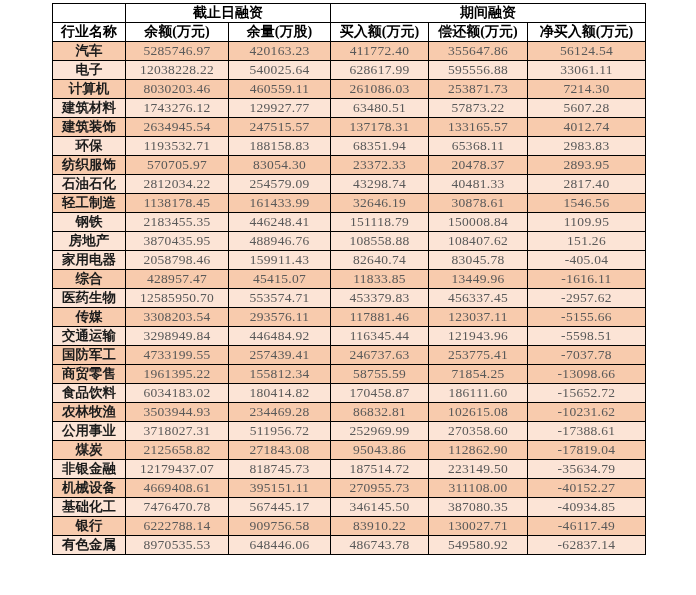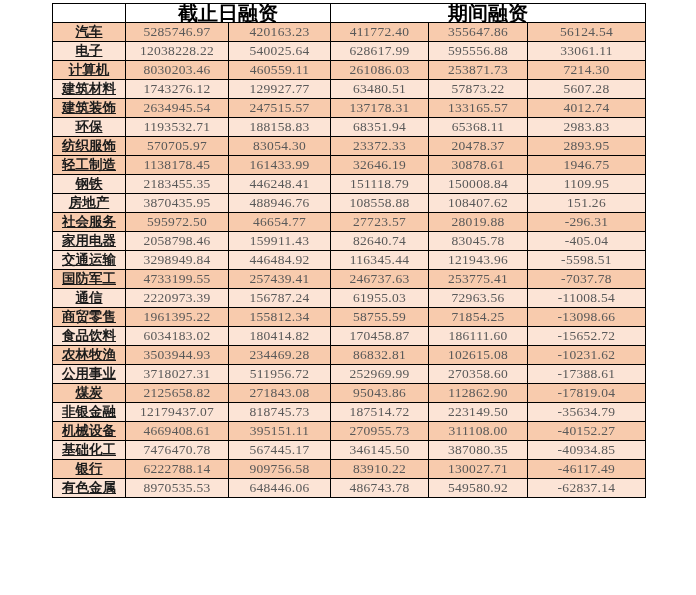--- a/index.html
+++ b/index.html
@@ -36,33 +36,32 @@
     padding:0;
     text-align:center;
     vertical-align:middle;
     white-space:nowrap;
     overflow:hidden;
   }
   thead th{
     background:var(--header-bg);
     color:#000;
     font-weight:bold;
-    font-size:20px;
+    font-size:14px;
     height:18px;
     line-height:18px;
   }
   thead tr.group th{height:18px}
   tbody tr{height:17.84px}
   tbody tr.dark td{background:var(--row-dark)}
   tbody tr.light td{background:var(--row-light)}
   td.name{
     color:var(--label-text);
     font-size:13.5px;
     font-weight:bold;
-    text-decoration:underline;
   }
   td.num{
     color:var(--number-text);
     font-size:13.5px;
     letter-spacing:0.3px;
   }
 </style>
 </head>
 <body>
 
@@ -75,20 +74,28 @@
         <col class="c3">
         <col class="c4">
         <col class="c5">
     </colgroup>
     <thead>
       <tr class="group">
         <th></th>
         <th colspan="2">截止日融资</th>
         <th colspan="3">期间融资</th>
       </tr>
+      <tr>
+        <th>行业名称</th>
+        <th>余额(万元)</th>
+        <th>余量(万股)</th>
+        <th>买入额(万元)</th>
+        <th>偿还额(万元)</th>
+        <th>净买入额(万元)</th>
+      </tr>
     </thead>
     <tbody>
         <tr class="dark">
           <td class="name">汽车</td>
           <td class="num">5285746.97</td>
           <td class="num">420163.23</td>
           <td class="num">411772.40</td>
           <td class="num">355647.86</td>
           <td class="num">56124.54</td>
         </tr>
@@ -133,84 +140,100 @@
           <td class="num">2983.83</td>
         </tr>
         <tr class="dark">
           <td class="name">纺织服饰</td>
           <td class="num">570705.97</td>
           <td class="num">83054.30</td>
           <td class="num">23372.33</td>
           <td class="num">20478.37</td>
           <td class="num">2893.95</td>
         </tr>
+        <tr class="light">
+          <td class="name">石油石化</td>
+          <td class="num">2812034.22</td>
+          <td class="num">254579.09</td>
+          <td class="num">43298.74</td>
+          <td class="num">40481.33</td>
+          <td class="num">2817.40</td>
+        </tr>
         <tr class="dark">
           <td class="name">轻工制造</td>
           <td class="num">1138178.45</td>
           <td class="num">161433.99</td>
           <td class="num">32646.19</td>
           <td class="num">30878.61</td>
-          <td class="num">1946.75</td>
+          <td class="num">1546.56</td>
         </tr>
         <tr class="light">
           <td class="name">钢铁</td>
           <td class="num">2183455.35</td>
           <td class="num">446248.41</td>
           <td class="num">151118.79</td>
           <td class="num">150008.84</td>
           <td class="num">1109.95</td>
         </tr>
         <tr class="light">
           <td class="name">房地产</td>
           <td class="num">3870435.95</td>
           <td class="num">488946.76</td>
           <td class="num">108558.88</td>
           <td class="num">108407.62</td>
           <td class="num">151.26</td>
         </tr>
-        <tr class="dark">
-          <td class="name">社会服务</td>
-          <td class="num">595972.50</td>
-          <td class="num">46654.77</td>
-          <td class="num">27723.57</td>
-          <td class="num">28019.88</td>
-          <td class="num">-296.31</td>
-        </tr>
         <tr class="light">
           <td class="name">家用电器</td>
           <td class="num">2058798.46</td>
           <td class="num">159911.43</td>
           <td class="num">82640.74</td>
           <td class="num">83045.78</td>
           <td class="num">-405.04</td>
         </tr>
+        <tr class="dark">
+          <td class="name">综合</td>
+          <td class="num">428957.47</td>
+          <td class="num">45415.07</td>
+          <td class="num">11833.85</td>
+          <td class="num">13449.96</td>
+          <td class="num">-1616.11</td>
+        </tr>
+        <tr class="light">
+          <td class="name">医药生物</td>
+          <td class="num">12585950.70</td>
+          <td class="num">553574.71</td>
+          <td class="num">453379.83</td>
+          <td class="num">456337.45</td>
+          <td class="num">-2957.62</td>
+        </tr>
+        <tr class="dark">
+          <td class="name">传媒</td>
+          <td class="num">3308203.54</td>
+          <td class="num">293576.11</td>
+          <td class="num">117881.46</td>
+          <td class="num">123037.11</td>
+          <td class="num">-5155.66</td>
+        </tr>
         <tr class="light">
           <td class="name">交通运输</td>
           <td class="num">3298949.84</td>
           <td class="num">446484.92</td>
           <td class="num">116345.44</td>
           <td class="num">121943.96</td>
           <td class="num">-5598.51</td>
         </tr>
         <tr class="dark">
           <td class="name">国防军工</td>
           <td class="num">4733199.55</td>
           <td class="num">257439.41</td>
           <td class="num">246737.63</td>
           <td class="num">253775.41</td>
           <td class="num">-7037.78</td>
         </tr>
-        <tr class="light">
-          <td class="name">通信</td>
-          <td class="num">2220973.39</td>
-          <td class="num">156787.24</td>
-          <td class="num">61955.03</td>
-          <td class="num">72963.56</td>
-          <td class="num">-11008.54</td>
-        </tr>
         <tr class="dark">
           <td class="name">商贸零售</td>
           <td class="num">1961395.22</td>
           <td class="num">155812.34</td>
           <td class="num">58755.59</td>
           <td class="num">71854.25</td>
           <td class="num">-13098.66</td>
         </tr>
         <tr class="light">
           <td class="name">食品饮料</td>

